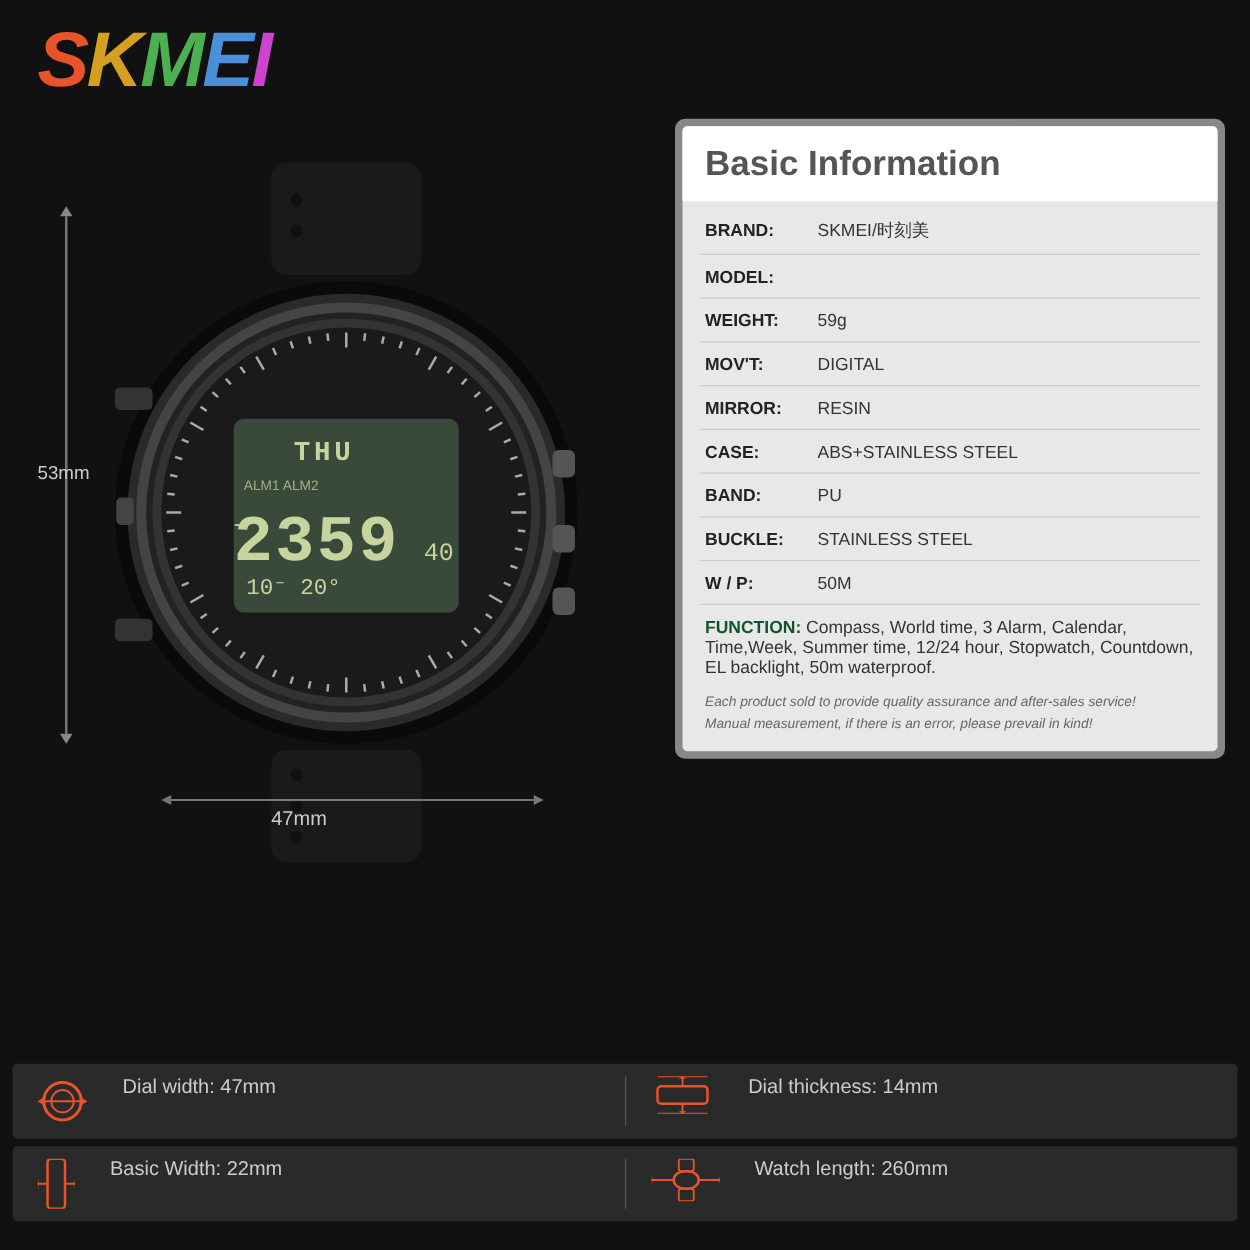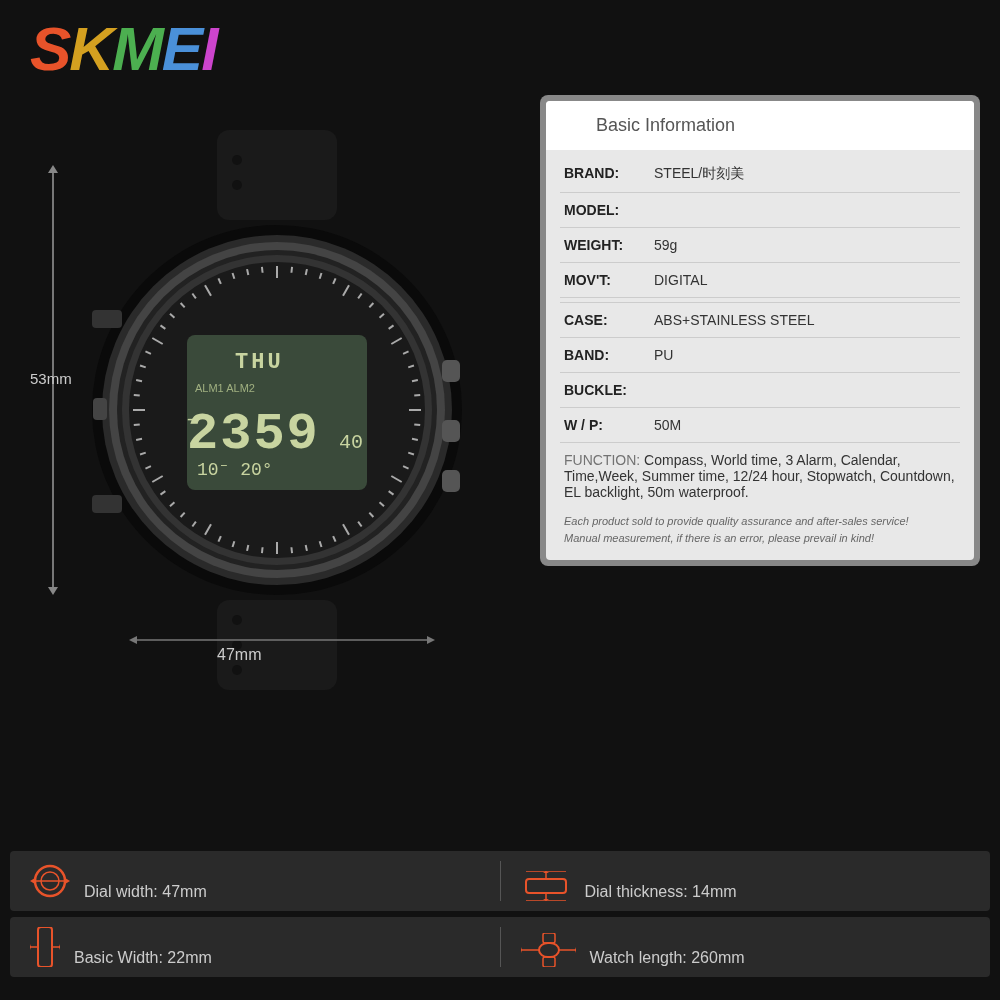--- a/index.html
+++ b/index.html
@@ -74,24 +74,23 @@
       border-radius: 4px;
       padding: 0 0 14px 0;
     }
     .info-title-bar {
       background: white;
       border-radius: 4px 4px 0 0;
       padding: 14px 18px 14px 18px;
       margin-bottom: 10px;
     }
     .info-title {
-      font-size: 18px;
-      font-weight: normal;
+      font-size: 28px;
+      font-weight: bold;
       color: #555;
-      margin-left: 32px;
     }
     .info-row {
       display: flex;
       align-items: flex-start;
       padding: 5px 18px;
       font-size: 14px;
     }
     .info-key {
       font-weight: bold;
       color: #222;
@@ -106,22 +105,22 @@
     .info-divider {
       height: 1px;
       background: #ccc;
       margin: 4px 14px;
     }
     .info-function-row {
       padding: 5px 18px;
       font-size: 14px;
     }
     .info-function-key {
-      font-weight: normal;
-      color: #737373;
+      font-weight: bold;
+      color: #14532d;
       font-size: 14px;
     }
     .info-function-val {
       color: #333;
       font-size: 14px;
     }
     .info-footer {
       padding: 8px 18px 0 18px;
       font-size: 11px;
       color: #666;
@@ -146,23 +145,23 @@
       border-radius: 4px;
       height: 60px;
     }
     .meas-bar-row {
       display: flex;
       width: 100%;
     }
     .meas-cell {
       flex: 1;
       display: flex;
-      align-items: flex-end;
+      align-items: flex-start;
       padding: 0 20px;
-      gap: 14px;
+      gap: 28px;
     }
     .meas-text {
       color: #ccc;
       font-size: 16px;
     }
     .meas-divider-v {
       width: 1px;
       height: 40px;
       background: #555;
     }
@@ -308,50 +307,55 @@
 
 <div class="info-panel">
   <div class="info-inner">
     <div class="info-title-bar">
       <span class="info-title">Basic Information</span>
     </div>
 
     <div id="info-rows-container">
         <div class="info-row">
           <span class="info-key">BRAND:</span>
-          <span class="info-val">STEEL/时刻美</span>
+          <span class="info-val">SKMEI/时刻美</span>
         </div>
         <div class="info-divider"></div>
         <div class="info-row">
           <span class="info-key">MODEL:</span>
         </div>
         <div class="info-divider"></div>
         <div class="info-row">
           <span class="info-key">WEIGHT:</span>
           <span class="info-val">59g</span>
         </div>
         <div class="info-divider"></div>
         <div class="info-row">
           <span class="info-key">MOV'T:</span>
           <span class="info-val">DIGITAL</span>
         </div>
         <div class="info-divider"></div>
+        <div class="info-row">
+          <span class="info-key">MIRROR:</span>
+          <span class="info-val">RESIN</span>
+        </div>
         <div class="info-divider"></div>
         <div class="info-row">
           <span class="info-key">CASE:</span>
           <span class="info-val">ABS+STAINLESS STEEL</span>
         </div>
         <div class="info-divider"></div>
         <div class="info-row">
           <span class="info-key">BAND:</span>
           <span class="info-val">PU</span>
         </div>
         <div class="info-divider"></div>
         <div class="info-row">
           <span class="info-key">BUCKLE:</span>
+          <span class="info-val">STAINLESS STEEL</span>
         </div>
         <div class="info-divider"></div>
         <div class="info-row">
           <span class="info-key">W / P:</span>
           <span class="info-val">50M</span>
         </div>
       </div>
 
     <div class="info-divider"></div>
     <div class="info-function-row">

